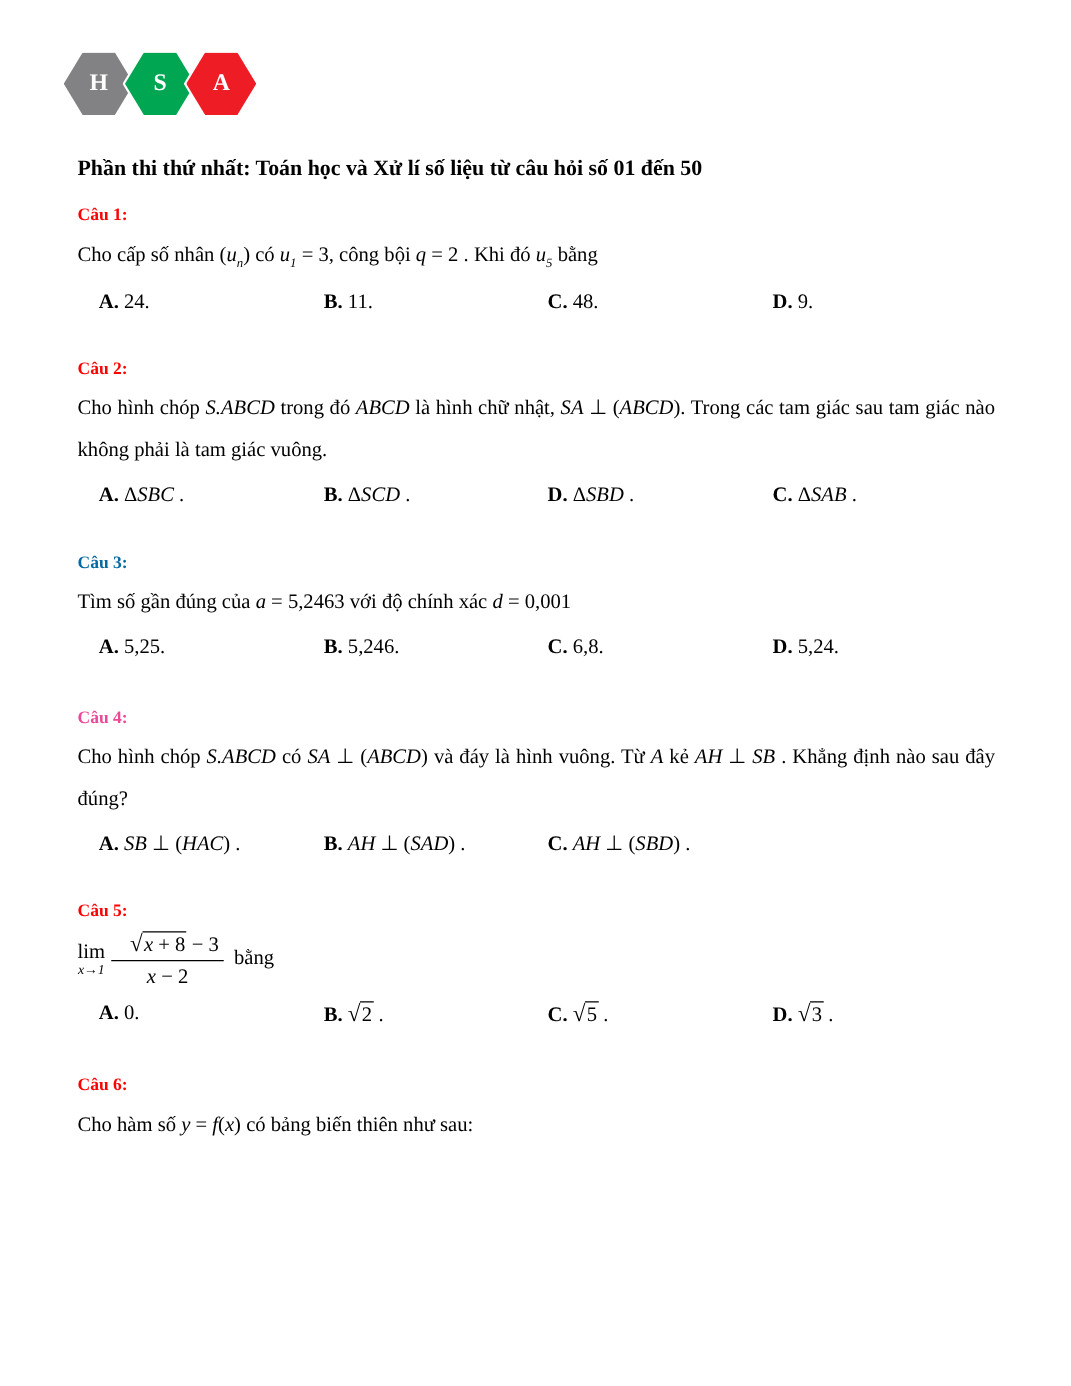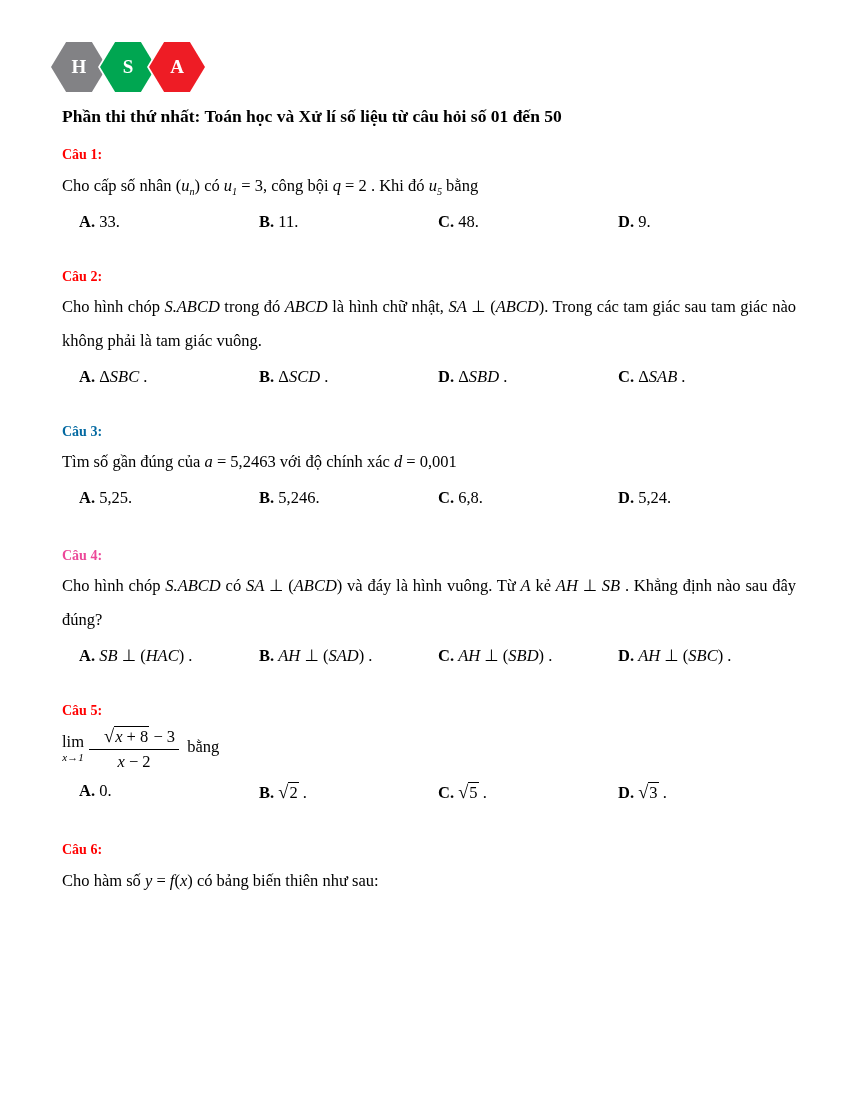--- a/index.html
+++ b/index.html
@@ -12,21 +12,21 @@
         clip-path:polygon(27% 0,73% 0,100% 50%,73% 100%,27% 100%,0 50%);
         display:flex;align-items:center;justify-content:center;}
   .hexw:nth-child(2){margin-left:-11px;z-index:2;}
   .hexw:nth-child(3){margin-left:-11px;z-index:3;}
   .hex{width:56px;height:50px;
        clip-path:polygon(27% 0,73% 0,100% 50%,73% 100%,27% 100%,0 50%);
        display:flex;align-items:center;justify-content:center;
        color:#fff;font-weight:bold;font-size:19px;}
 
   
-  .content{position:absolute;top:104px;left:62px;width:734px;}
+  .content{position:absolute;top:122px;left:62px;width:734px;}
   .title{font-size:17.5px;font-weight:bold;margin:0;line-height:1.45;}
   .question{margin-top:27px;}
   #questions > .question:first-child{margin-top:15px;}
   .q-header{font-weight:bold;font-size:14px;margin:0 0 2px 0;line-height:1.6;}
   .q-body{margin:0;font-size:16.5px;line-height:2.05;text-align:justify;}
   .answers{display:grid;grid-template-columns:180px 179px 180px 1fr;
            padding-left:17px;font-size:16.5px;line-height:2.05;margin-top:2px;}
   .answer{white-space:nowrap;}
   .answer-label{font-weight:bold;}
 
@@ -68,21 +68,21 @@
     </span>
   </div>
 
   <div class="content">
     <p class="title">Phần thi thứ nhất: Toán học và Xử lí số liệu từ câu hỏi số 01 đến 50</p>
     <div id="questions">
         <section class="question">
           <div class="q-header" style="color: rgb(255, 0, 0);">Câu 1:</div>
           <p class="q-body"><span class="seg-t">Cho cấp số nhân </span><span class="seg-t">(</span><span class="seg-i">u</span><sub class="seg-s">n</sub><span class="seg-t">)</span><span class="seg-t"> có </span><span class="seg-i">u</span><sub class="seg-s">1</sub><span class="seg-t"> = 3</span><span class="seg-t">, công bội </span><span class="seg-i">q</span><span class="seg-t"> = 2</span><span class="seg-t"> . Khi đó </span><span class="seg-i">u</span><sub class="seg-s">5</sub><span class="seg-t"> bằng</span></p>
           <div class="answers">
-            <span class="answer"><span class="answer-label">A.</span> <span class="answer-text"><span class="seg-t">33.</span></span></span>
+            <span class="answer"><span class="answer-label">A.</span> <span class="answer-text"><span class="seg-t">24.</span></span></span>
             <span class="answer"><span class="answer-label">B.</span> <span class="answer-text"><span class="seg-t">11.</span></span></span>
             <span class="answer"><span class="answer-label">C.</span> <span class="answer-text"><span class="seg-t">48.</span></span></span>
             <span class="answer"><span class="answer-label">D.</span> <span class="answer-text"><span class="seg-t">9.</span></span></span>
           </div>
         </section>
         <section class="question">
           <div class="q-header" style="color: rgb(255, 0, 0);">Câu 2:</div>
           <p class="q-body"><span class="seg-t">Cho hình chóp </span><span class="seg-i">S.ABCD</span><span class="seg-t"> trong đó </span><span class="seg-i">ABCD</span><span class="seg-t"> là hình chữ nhật, </span><span class="seg-i">SA</span><span class="seg-t"> ⊥ (</span><span class="seg-i">ABCD</span><span class="seg-t">)</span><span class="seg-t">. Trong các tam giác sau tam giác nào không phải là tam giác vuông.</span></p>
           <div class="answers">
             <span class="answer"><span class="answer-label">A.</span> <span class="answer-text"><span class="seg-t">Δ</span><span class="seg-i">SBC</span><span class="seg-t"> .</span></span></span>
@@ -101,21 +101,20 @@
             <span class="answer"><span class="answer-label">D.</span> <span class="answer-text"><span class="seg-t">5,24.</span></span></span>
           </div>
         </section>
         <section class="question">
           <div class="q-header" style="color: #ec4899; margin-top: 30px;">Câu 4:</div>
           <p class="q-body"><span class="seg-t">Cho hình chóp </span><span class="seg-i">S.ABCD</span><span class="seg-t"> có </span><span class="seg-i">SA</span><span class="seg-t"> ⊥ (</span><span class="seg-i">ABCD</span><span class="seg-t">)</span><span class="seg-t"> và đáy là hình vuông. Từ </span><span class="seg-i">A</span><span class="seg-t"> kẻ </span><span class="seg-i">AH</span><span class="seg-t"> ⊥ </span><span class="seg-i">SB</span><span class="seg-t"> . Khẳng định nào sau đây đúng?</span></p>
           <div class="answers">
             <span class="answer"><span class="answer-label">A.</span> <span class="answer-text"><span class="seg-i">SB</span><span class="seg-t"> ⊥ (</span><span class="seg-i">HAC</span><span class="seg-t">) .</span></span></span>
             <span class="answer"><span class="answer-label">B.</span> <span class="answer-text"><span class="seg-i">AH</span><span class="seg-t"> ⊥ (</span><span class="seg-i">SAD</span><span class="seg-t">) .</span></span></span>
             <span class="answer"><span class="answer-label">C.</span> <span class="answer-text"><span class="seg-i">AH</span><span class="seg-t"> ⊥ (</span><span class="seg-i">SBD</span><span class="seg-t">) .</span></span></span>
-            <span class="answer"><span class="answer-label">D.</span> <span class="answer-text"><span class="seg-i">AH</span><span class="seg-t"> ⊥ (</span><span class="seg-i">SBC</span><span class="seg-t">) .</span></span></span>
           </div>
         </section>
         <section class="question">
           <div class="q-header" style="color: rgb(255, 0, 0);">Câu 5:</div>
           <p class="q-body"><span class="lim"><span class="lim-top">lim</span><span class="lim-under">x→1</span></span><span class="frac"><span class="frac-num"><span class="sqrt"><span class="sqrt-rad">√</span><span class="sqrt-body"><span class="seg-i">x</span><span class="seg-t"> + 8</span></span></span><span class="seg-t"> − 3</span></span><span class="frac-den"><span class="seg-i">x</span><span class="seg-t"> − 2</span></span></span><span class="seg-t"> bằng</span></p>
           <div class="answers">
             <span class="answer"><span class="answer-label">A.</span> <span class="answer-text"><span class="seg-t">0.</span></span></span>
             <span class="answer"><span class="answer-label">B.</span> <span class="answer-text"><span class="sqrt"><span class="sqrt-rad">√</span><span class="sqrt-body"><span class="seg-t">2</span></span></span><span class="seg-t"> .</span></span></span>
             <span class="answer"><span class="answer-label">C.</span> <span class="answer-text"><span class="sqrt"><span class="sqrt-rad">√</span><span class="sqrt-body"><span class="seg-t">5</span></span></span><span class="seg-t"> .</span></span></span>
             <span class="answer"><span class="answer-label">D.</span> <span class="answer-text"><span class="sqrt"><span class="sqrt-rad">√</span><span class="sqrt-body"><span class="seg-t">3</span></span></span><span class="seg-t"> .</span></span></span>

